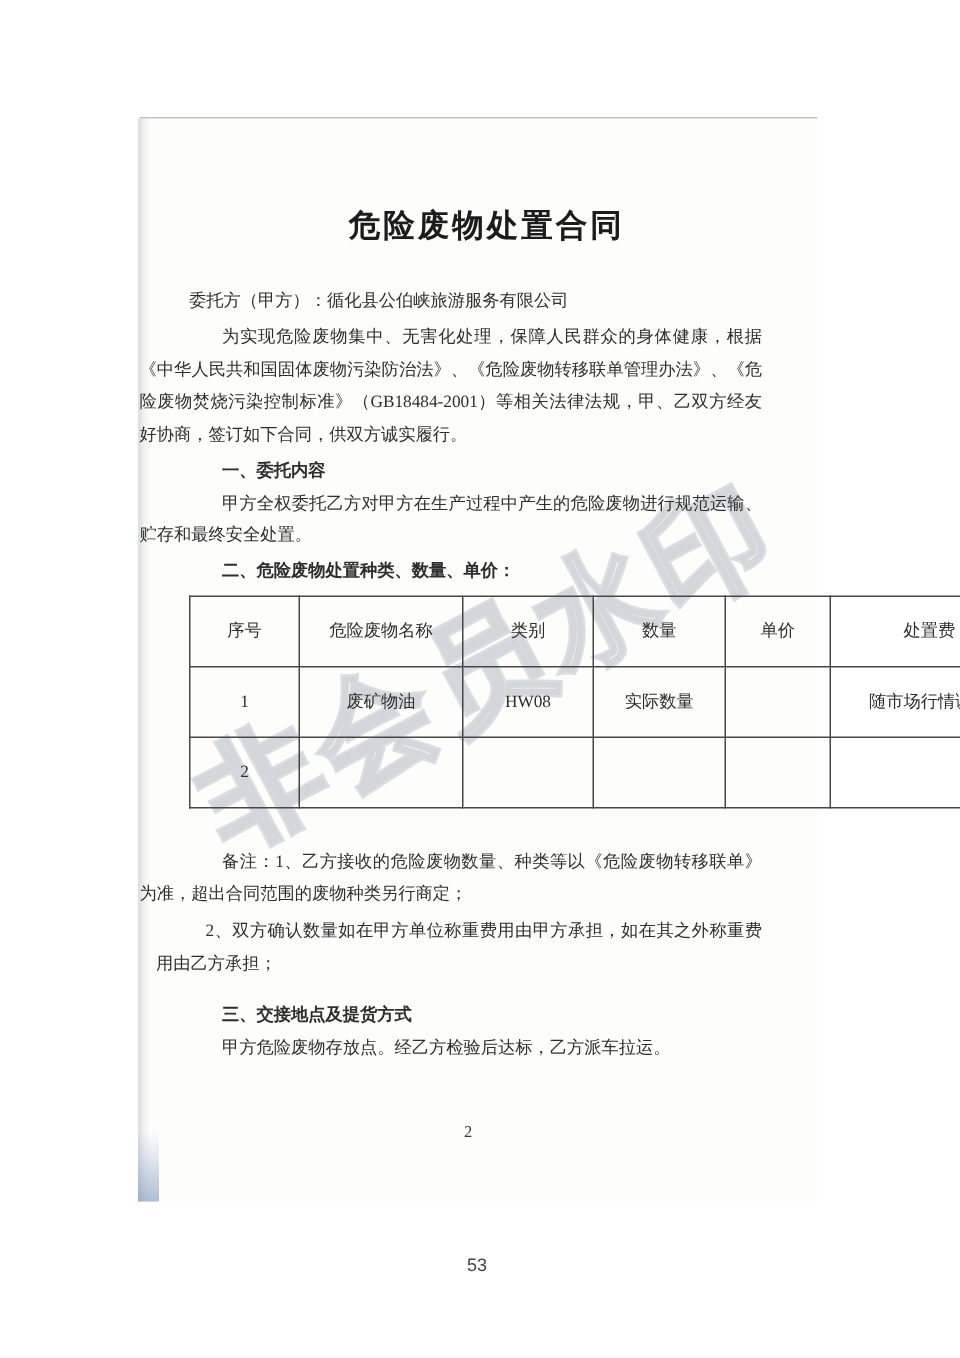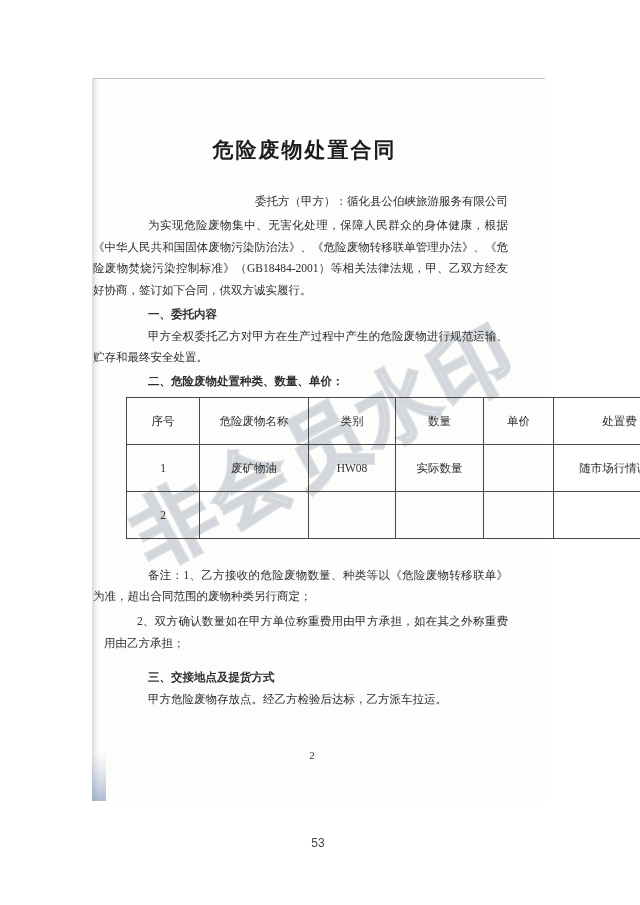--- a/index.html
+++ b/index.html
@@ -43,26 +43,26 @@
   }
   .content{
     position:absolute;left:0;top:0;right:37px;bottom:0;
     padding-left:0;
     color:#2e2e2e;
     font-size:11.5px;
     line-height:21.7px;
     text-align:justify;
   }
   h1.title{
-    position:relative;left:4px;
+    position:relative;left:24px;
     margin:57px 0 24px 0;
     font-size:21px;line-height:28px;font-weight:bold;
     color:#1c1c1c;text-align:center;letter-spacing:2px;
   }
-  .party{margin:0;padding-left:33px;line-height:27px;text-align:right;}
+  .party{margin:0;padding-left:33px;line-height:27px;text-align:left;}
   p.para{margin:0;text-indent:55px;}
   p.para-note{margin:3px 0 0 11px;text-indent:33px;}
   p.h2{margin:2px 0 0 0;text-indent:55px;font-weight:600;}
   p.mt2{margin-top:2px;}
   table.waste{
     border-collapse:collapse;
     margin:4px 0 0 33px;
     table-layout:fixed;
     width:361px;
     font-size:11.5px;

